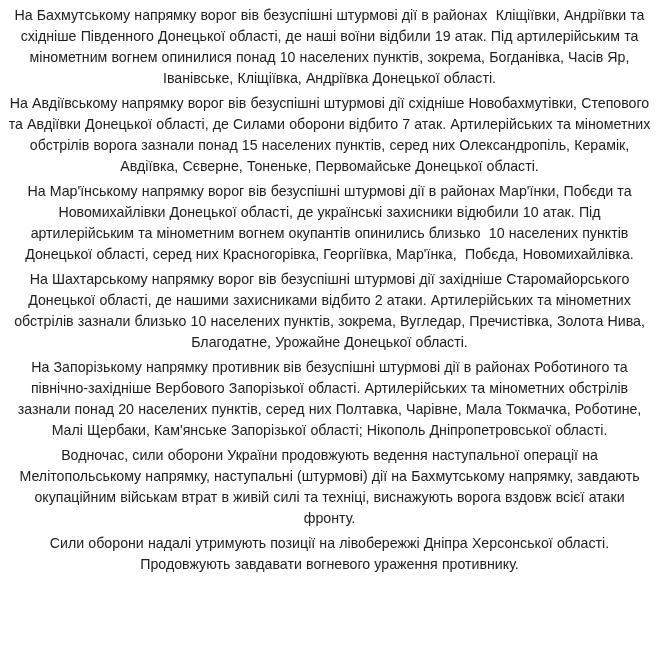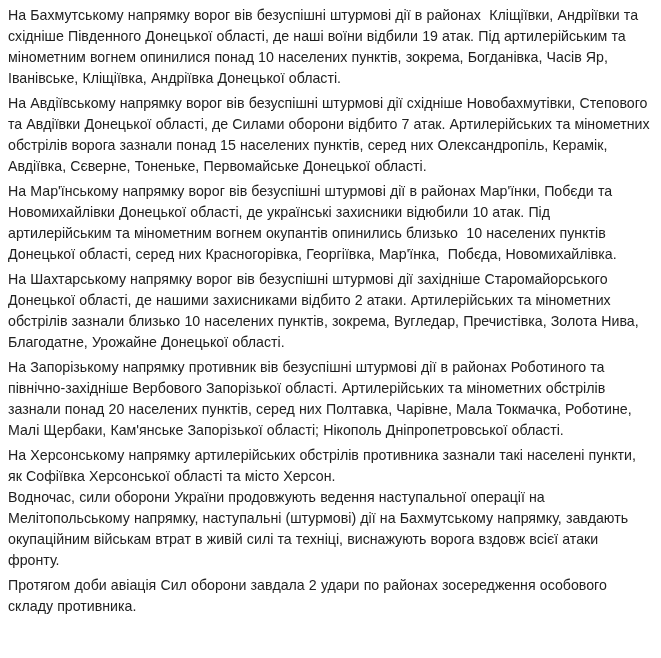--- a/index.html
+++ b/index.html
@@ -15,38 +15,38 @@
     font-family: "Liberation Sans", "DejaVu Sans", sans-serif;
     font-size: 14.2px;
     line-height: 21px;
     padding: 5px 10px 4px 8px;
     -webkit-font-smoothing: antialiased;
   }
   .report p {
     margin: 0 0 4px 0;
     white-space: pre-wrap;   
     word-spacing: 0.2px;
+    text-align: center;
   }
   .report p.flush {
     margin-bottom: 0;        
   }
 </style>
 </head>
 <body>
 
 <main class="report">
   <p>На Бахмутському напрямку ворог вів безуспішні штурмові дії в районах  Кліщіївки, Андріївки та східніше Південного Донецької області, де наші воїни відбили 19 атак. Під артилерійським та мінометним вогнем опинилися понад 10 населених пунктів, зокрема, Богданівка, Часів Яр, Іванівське, Кліщіївка, Андріївка Донецької області.</p>
 
   <p>На Авдіївському напрямку ворог вів безуспішні штурмові дії східніше Новобахмутівки, Степового та Авдіївки Донецької області, де Силами оборони відбито 7 атак. Артилерійських та мінометних обстрілів ворога зазнали понад 15 населених пунктів, серед них Олександропіль, Керамік, Авдіївка, Сєверне, Тоненьке, Первомайське Донецької області.</p>
 
   <p>На Мар'їнському напрямку ворог вів безуспішні штурмові дії в районах Мар'їнки, Побєди та Новомихайлівки Донецької області, де українські захисники відюбили 10 атак. Під артилерійським та мінометним вогнем окупантів опинились близько  10 населених пунктів Донецької області, серед них Красногорівка, Георгіївка, Мар'їнка,  Побєда, Новомихайлівка.</p>
 
   <p>На Шахтарському напрямку ворог вів безуспішні штурмові дії західніше Старомайорського Донецької області, де нашими захисниками відбито 2 атаки. Артилерійських та мінометних обстрілів зазнали близько 10 населених пунктів, зокрема, Вугледар, Пречистівка, Золота Нива, Благодатне, Урожайне Донецької області.</p>
 
   <p>На Запорізькому напрямку противник вів безуспішні штурмові дії в районах Роботиного та північно-західніше Вербового Запорізької області. Артилерійських та мінометних обстрілів зазнали понад 20 населених пунктів, серед них Полтавка, Чарівне, Мала Токмачка, Роботине, Малі Щербаки, Кам'янське Запорізької області; Нікополь Дніпропетровської області.</p>
 
-  <p class="flush">На Херсонському напрямку артилерійських обстрілів противника зазнали такі населені пункти, як Софіївка Херсонської області та місто Херсон.</p>
 
   <p>Водночас, сили оборони України продовжують ведення наступальної операції на Мелітопольському напрямку, наступальні (штурмові) дії на Бахмутському напрямку, завдають окупаційним військам втрат в живій силі та техніці, виснажують ворога вздовж всієї атаки фронту.</p>
 
+  <p>Сили оборони надалі утримують позиції на лівобережжі Дніпра Херсонської області. Продовжують завдавати вогневого ураження противнику.</p>
 
-  <p>Протягом доби авіація Сил оборони завдала 2 удари по районах зосередження особового складу противника.</p>
 </main>
 
 </body></html>

